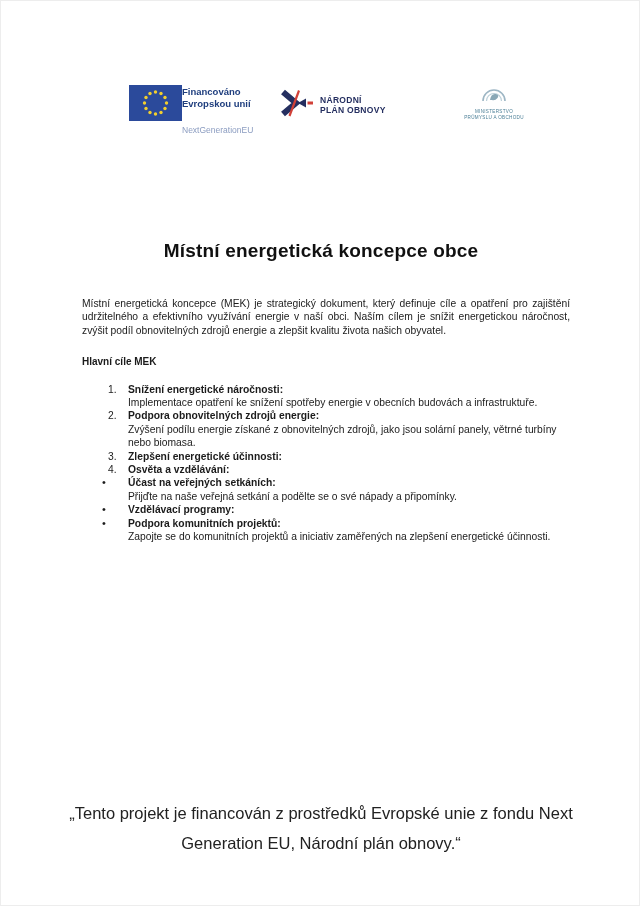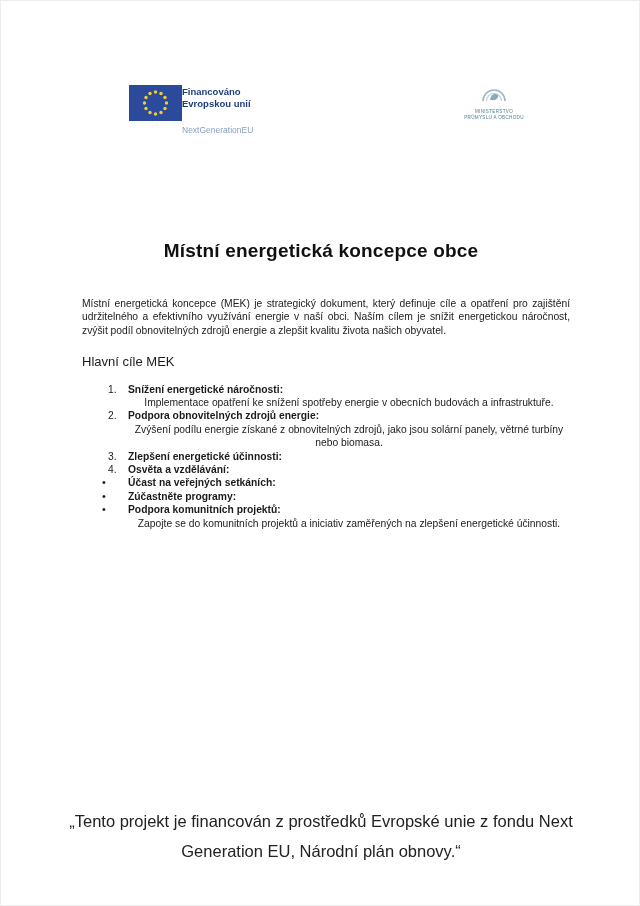--- a/index.html
+++ b/index.html
@@ -25,34 +25,34 @@
   
   .doc-title{
     position:absolute;top:226px;left:0;width:640px;text-align:center;
     font-size:19px;font-weight:bold;color:#101010;letter-spacing:.2px;
   }
   .content{
     position:absolute;top:271px;left:81px;width:488px;
     font-size:10.3px;line-height:13.4px;color:#1b1b1b;margin-top:25px;
   }
   .intro{margin:0;text-align:justify;}
-  .sec-heading{font-size:13px;font-weight:normal;margin:18px 0 14px 0;}
+  .sec-heading{font-size:10px;font-weight:bold;margin:18px 0 14px 0;}
   .list{margin:0;padding:0;list-style:none;}
   .list .item{position:relative;padding-left:46px;margin:0;}
   .list .marker{position:absolute;left:26px;top:0;}
   .list.bullets .marker{left:20px;font-size:11px;}
   .term{font-weight:bold;}
-  .desc{font-weight:normal;text-align:center;}
+  .desc{font-weight:normal;}
 
   
   .footer-quote{
     position:absolute;top:797px;left:0;width:640px;text-align:center;
     font-size:16.5px;line-height:30px;color:#222;
   }
-  .footer-quote .inner{max-width:552px;margin:8px auto;}
+  .footer-quote .inner{max-width:552px;margin:0 auto;}
 </style>
 </head>
 <body>
 
 <div class="page">
 
   <div class="eu-logo">
     <span>
       <svg width="53" height="36" viewBox="0 0 53 36" aria-hidden="true">
         <rect width="53" height="36" fill="#2b4a9b"></rect>
@@ -72,20 +72,34 @@
         </g>
       </svg>
     </span>
     <span class="eu-text">
       <div class="l1">Financováno</div>
       <div class="l2">Evropskou unií</div>
       <div class="l3">NextGenerationEU</div>
     </span>
   </div>
 
+  <div class="npo-logo">
+    <span>
+      <svg width="33" height="30" viewBox="0 0 33 30" aria-hidden="true">
+        <path d="M3,4 L16,15 L3,26" fill="none" stroke="#252f60" stroke-width="6"></path>
+        <line x1="19" y1="2.5" x2="9.5" y2="28" stroke="#d14138" stroke-width="2.2"></line>
+        <polygon points="18,15 26,10.5 26,19.5" fill="#252f60"></polygon>
+        <line x1="27.5" y1="15" x2="33" y2="15" stroke="#d14138" stroke-width="3"></line>
+      </svg>
+    </span>
+    <span class="npo-text">
+      <div>NÁRODNÍ</div>
+      <div>PLÁN OBNOVY</div>
+    </span>
+  </div>
 
   <div class="min-logo">
     <span class="min-emblem">
       <svg width="28" height="20" viewBox="0 0 28 20" aria-hidden="true">
         <path d="M3,17 A11,11 0 0 1 25,17" fill="none" stroke="#9db6c4" stroke-width="1.6"></path>
         <path d="M6.5,17 A7.5,7.5 0 0 1 21.5,17" fill="none" stroke="#bcd0d9" stroke-width="1.2"></path>
         <path d="M10,16 Q11,9 16,10 Q19.5,11 17.5,14 Q15,17 12,16 Z" fill="#8aa8b6"></path>
       </svg>
     </span>
     <div class="min-text">
@@ -123,25 +137,26 @@
           <span class="marker">4.</span>
           <span class="term">Osvěta a vzdělávání:</span>
         </div>
       </div>
 
     <div class="list bullets">
 
         <div class="item">
           <span class="marker">•</span>
           <span class="term">Účast na veřejných setkáních:</span>
+          <div class="desc">Přijďte na naše veřejná setkání a podělte se o své nápady a připomínky.</div>
         </div>
 
         <div class="item">
           <span class="marker">•</span>
-          <span class="term">Zúčastněte programy:</span>
+          <span class="term">Vzdělávací programy:</span>
         </div>
 
         <div class="item">
           <span class="marker">•</span>
           <span class="term">Podpora komunitních projektů:</span>
           <div class="desc">Zapojte se do komunitních projektů a iniciativ zaměřených na zlepšení energetické účinnosti.</div>
         </div>
       </div>
   </div>
 

